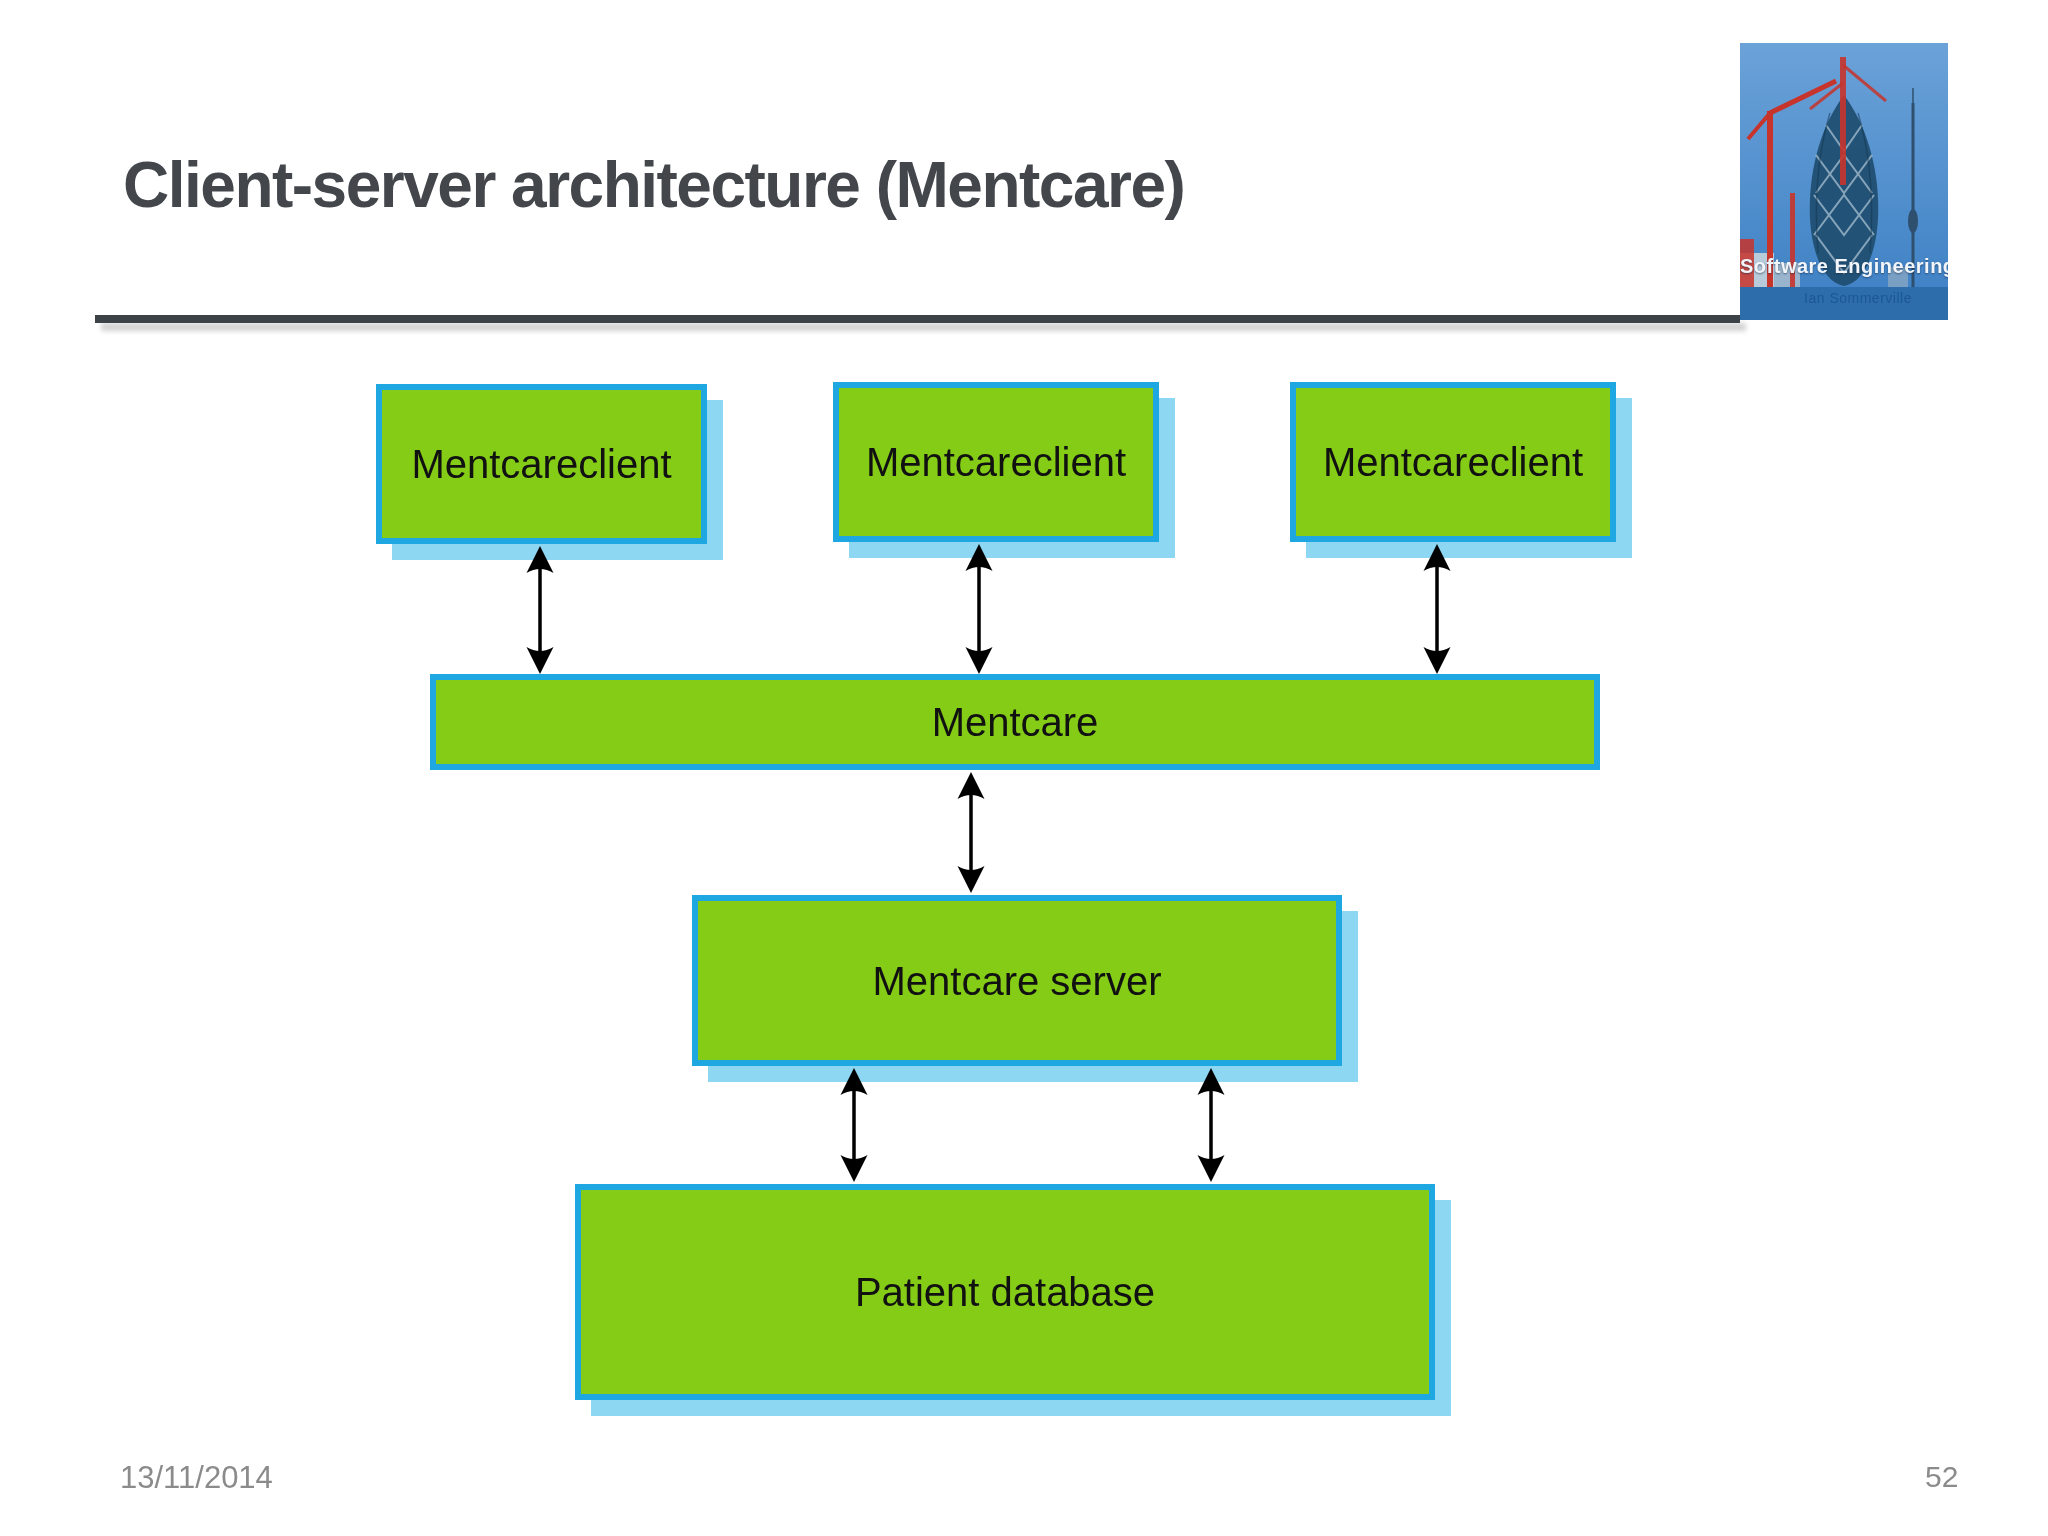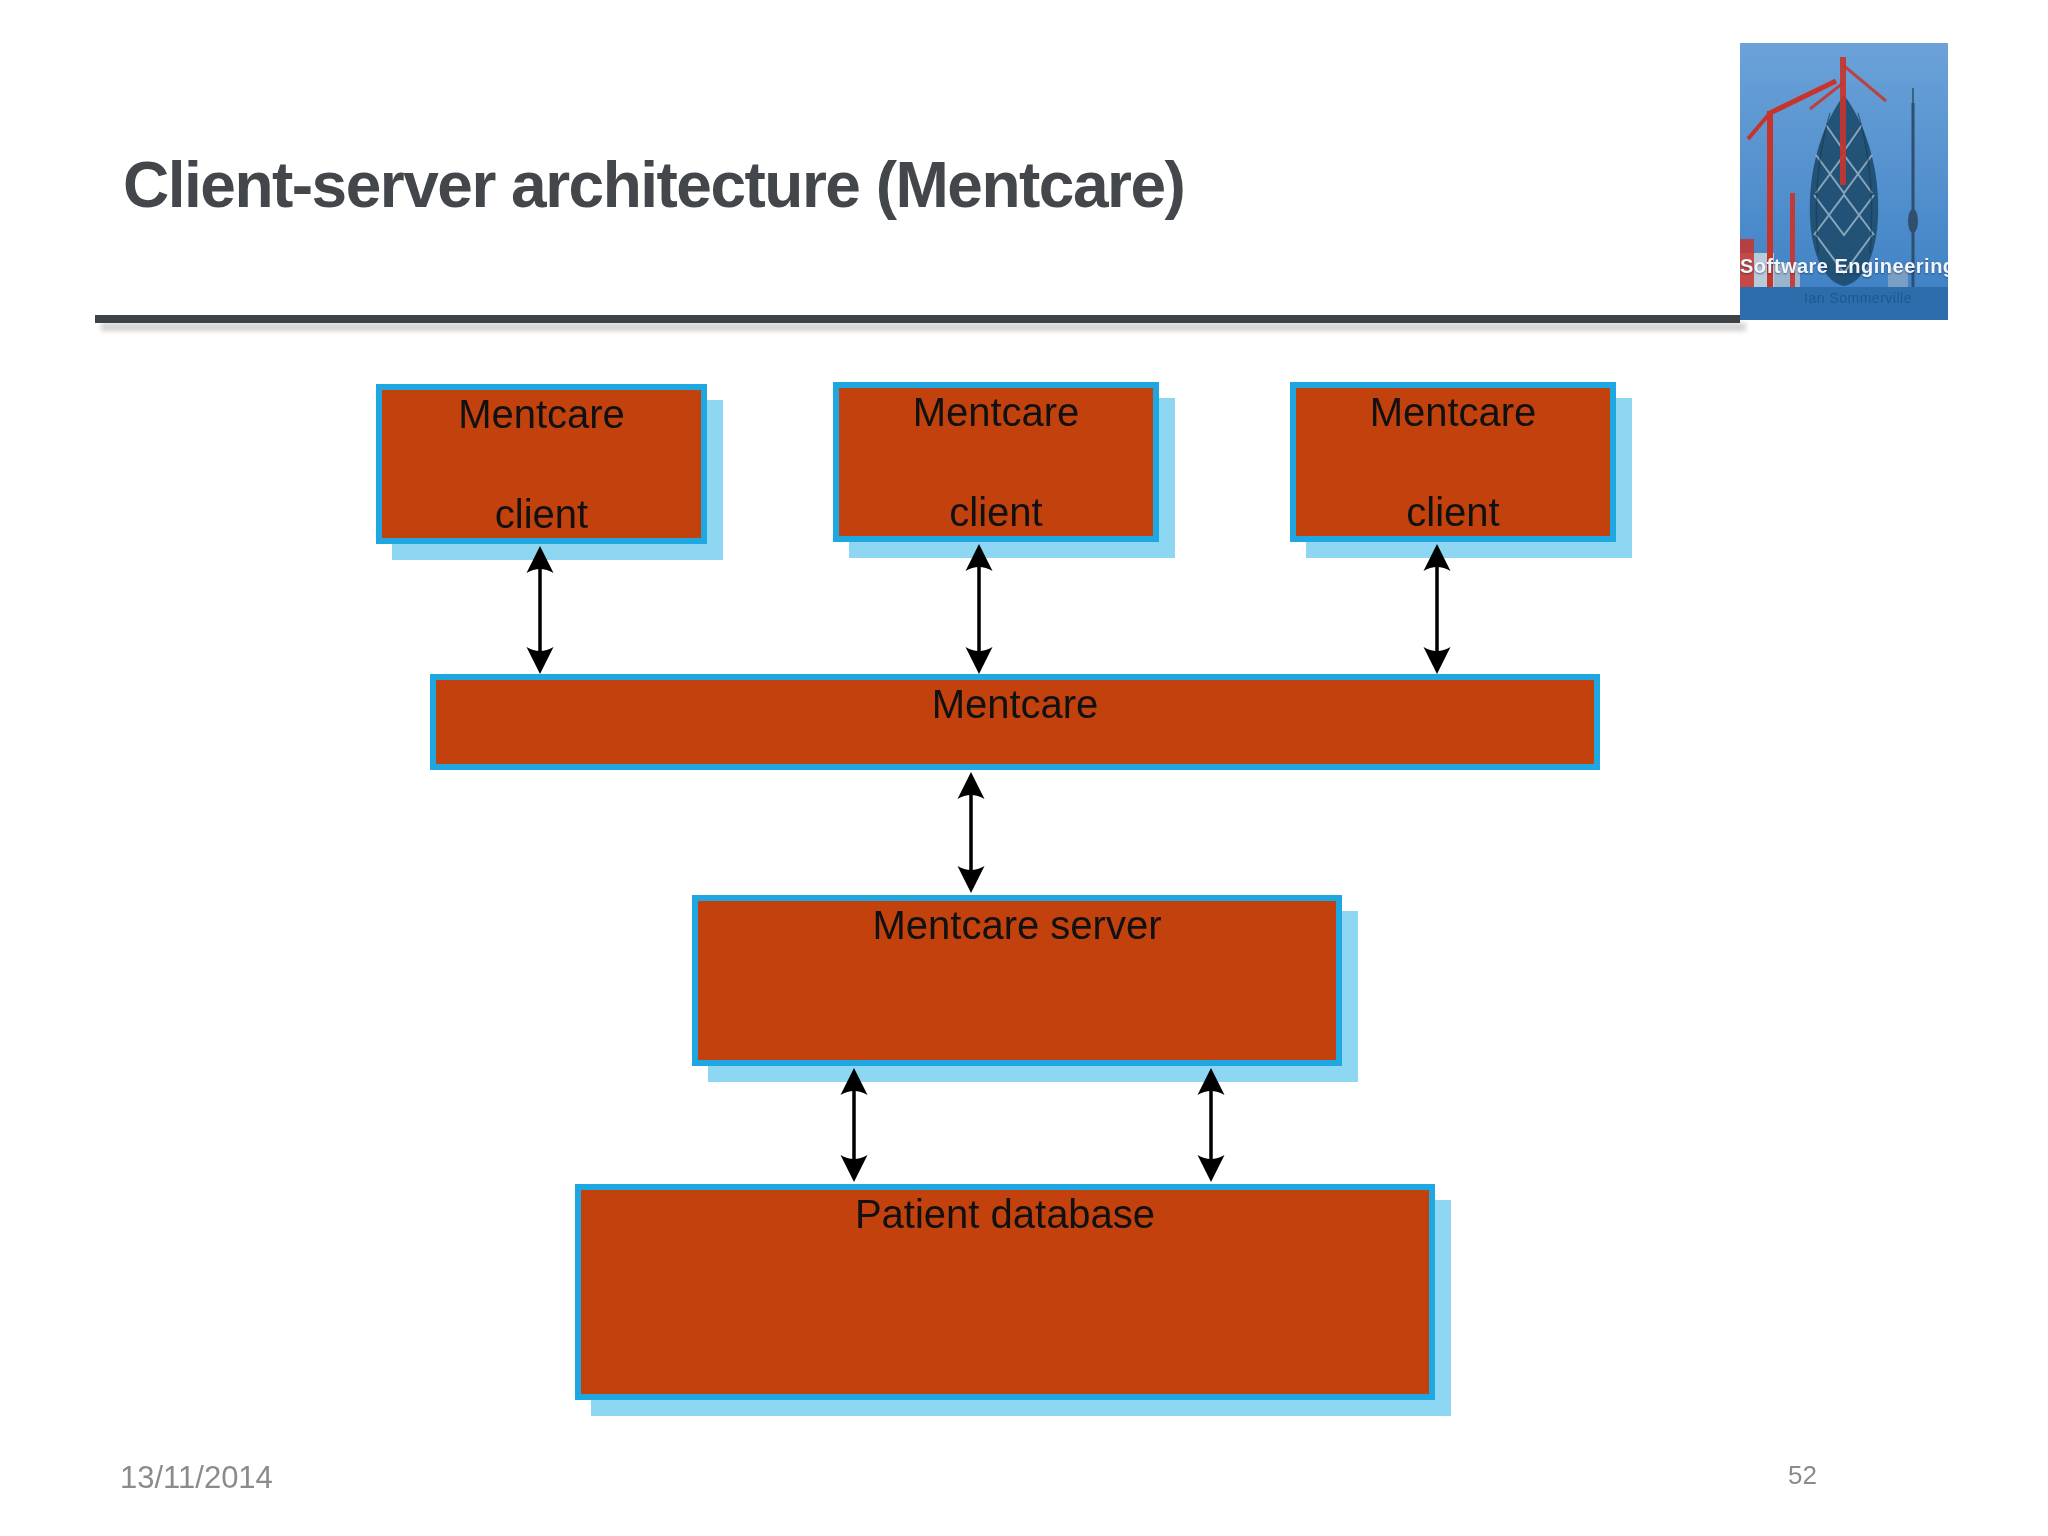--- a/index.html
+++ b/index.html
@@ -36,39 +36,39 @@
     color:#f2f6fa;font-size:20px;font-weight:bold;letter-spacing:0.5px;
     text-shadow:0 1px 2px rgba(20,40,70,0.6);white-space:nowrap;
   }
   .logo-author{
     position:absolute;left:0;top:247px;width:208px;text-align:center;
     padding-left:28px;box-sizing:border-box;
     color:#1c5795;font-size:14px;letter-spacing:0.5px;white-space:nowrap;
   }
   
   .node{
-    position:absolute;background:#c2410c;border:6px solid var(--accent);
-    box-sizing:border-box;display:flex;flex-direction:column;
-    align-items:center;justify-content:space-between;
+    position:absolute;background:#84cc16;border:6px solid var(--accent);
+    box-sizing:border-box;display:flex;
+    align-items:center;justify-content:center;
     color:var(--diagram-text);font-size:40px;line-height:48px;text-align:center;
   }
   .node.shadowed{box-shadow:16px 16px 0 var(--box-shadow-blue);}
   .node-client1{left:376px;top:384px;width:331px;height:160px;}
   .node-client2{left:833px;top:382px;width:326px;height:160px;}
   .node-client3{left:1290px;top:382px;width:326px;height:160px;}
   .node-network{left:430px;top:674px;width:1170px;height:96px;}
   .node-server{left:692px;top:895px;width:650px;height:171px;}
   .node-database{left:575px;top:1184px;width:860px;height:216px;}
   .arrows{position:absolute;left:0;top:0;pointer-events:none;}
   .arrows line{stroke:#000;stroke-width:3.5;}
   .arrows .head{fill:#000;}
   
   .footer-date{position:absolute;left:120px;top:1460px;font-size:31px;color:var(--footer-gray);}
   .footer-chapter{position:absolute;left:785px;top:1460px;font-size:31px;color:var(--footer-gray);white-space:nowrap;}
-  .footer-page{position:absolute;left:1788px;top:1460px;font-size:26px;color:var(--footer-gray);}
+  .footer-page{position:absolute;left:1925px;top:1460px;font-size:30px;color:var(--footer-gray);}
 </style>
 </head>
 <body>
 
 <div class="slide">
 
   <h1 class="slide-title">Client-server architecture (Mentcare)</h1>
 
   <div class="title-rule"></div>
 

